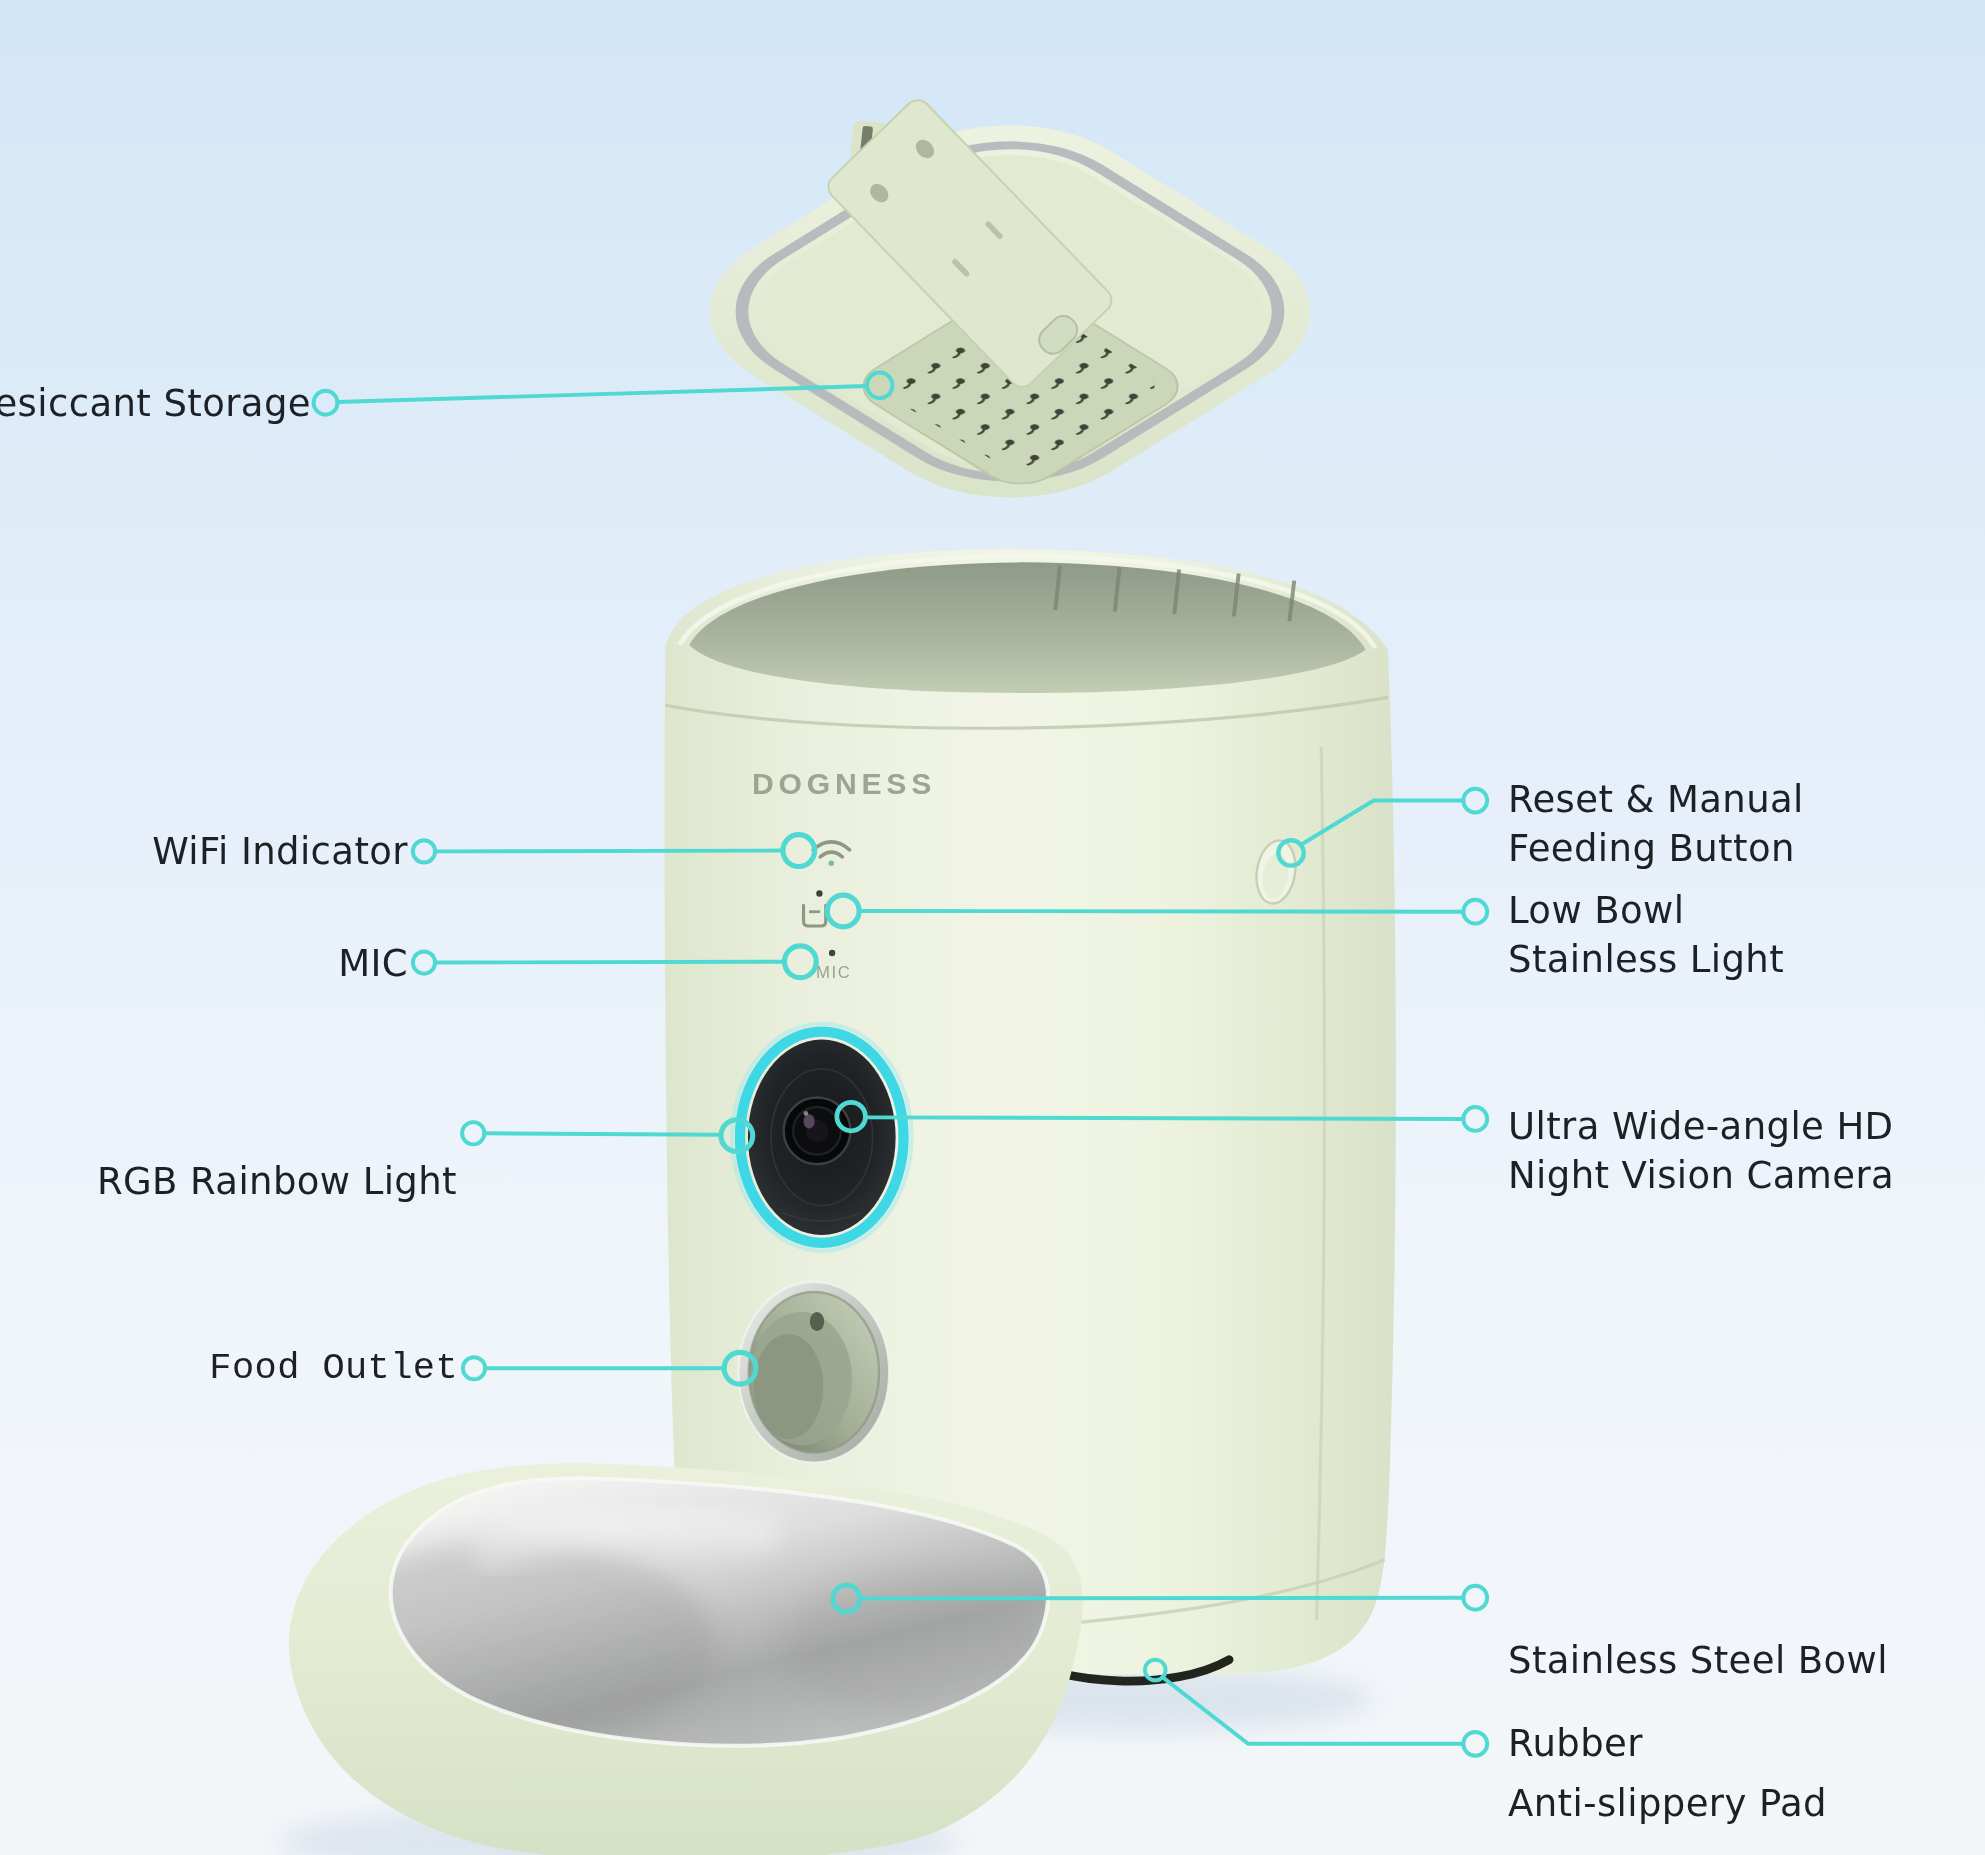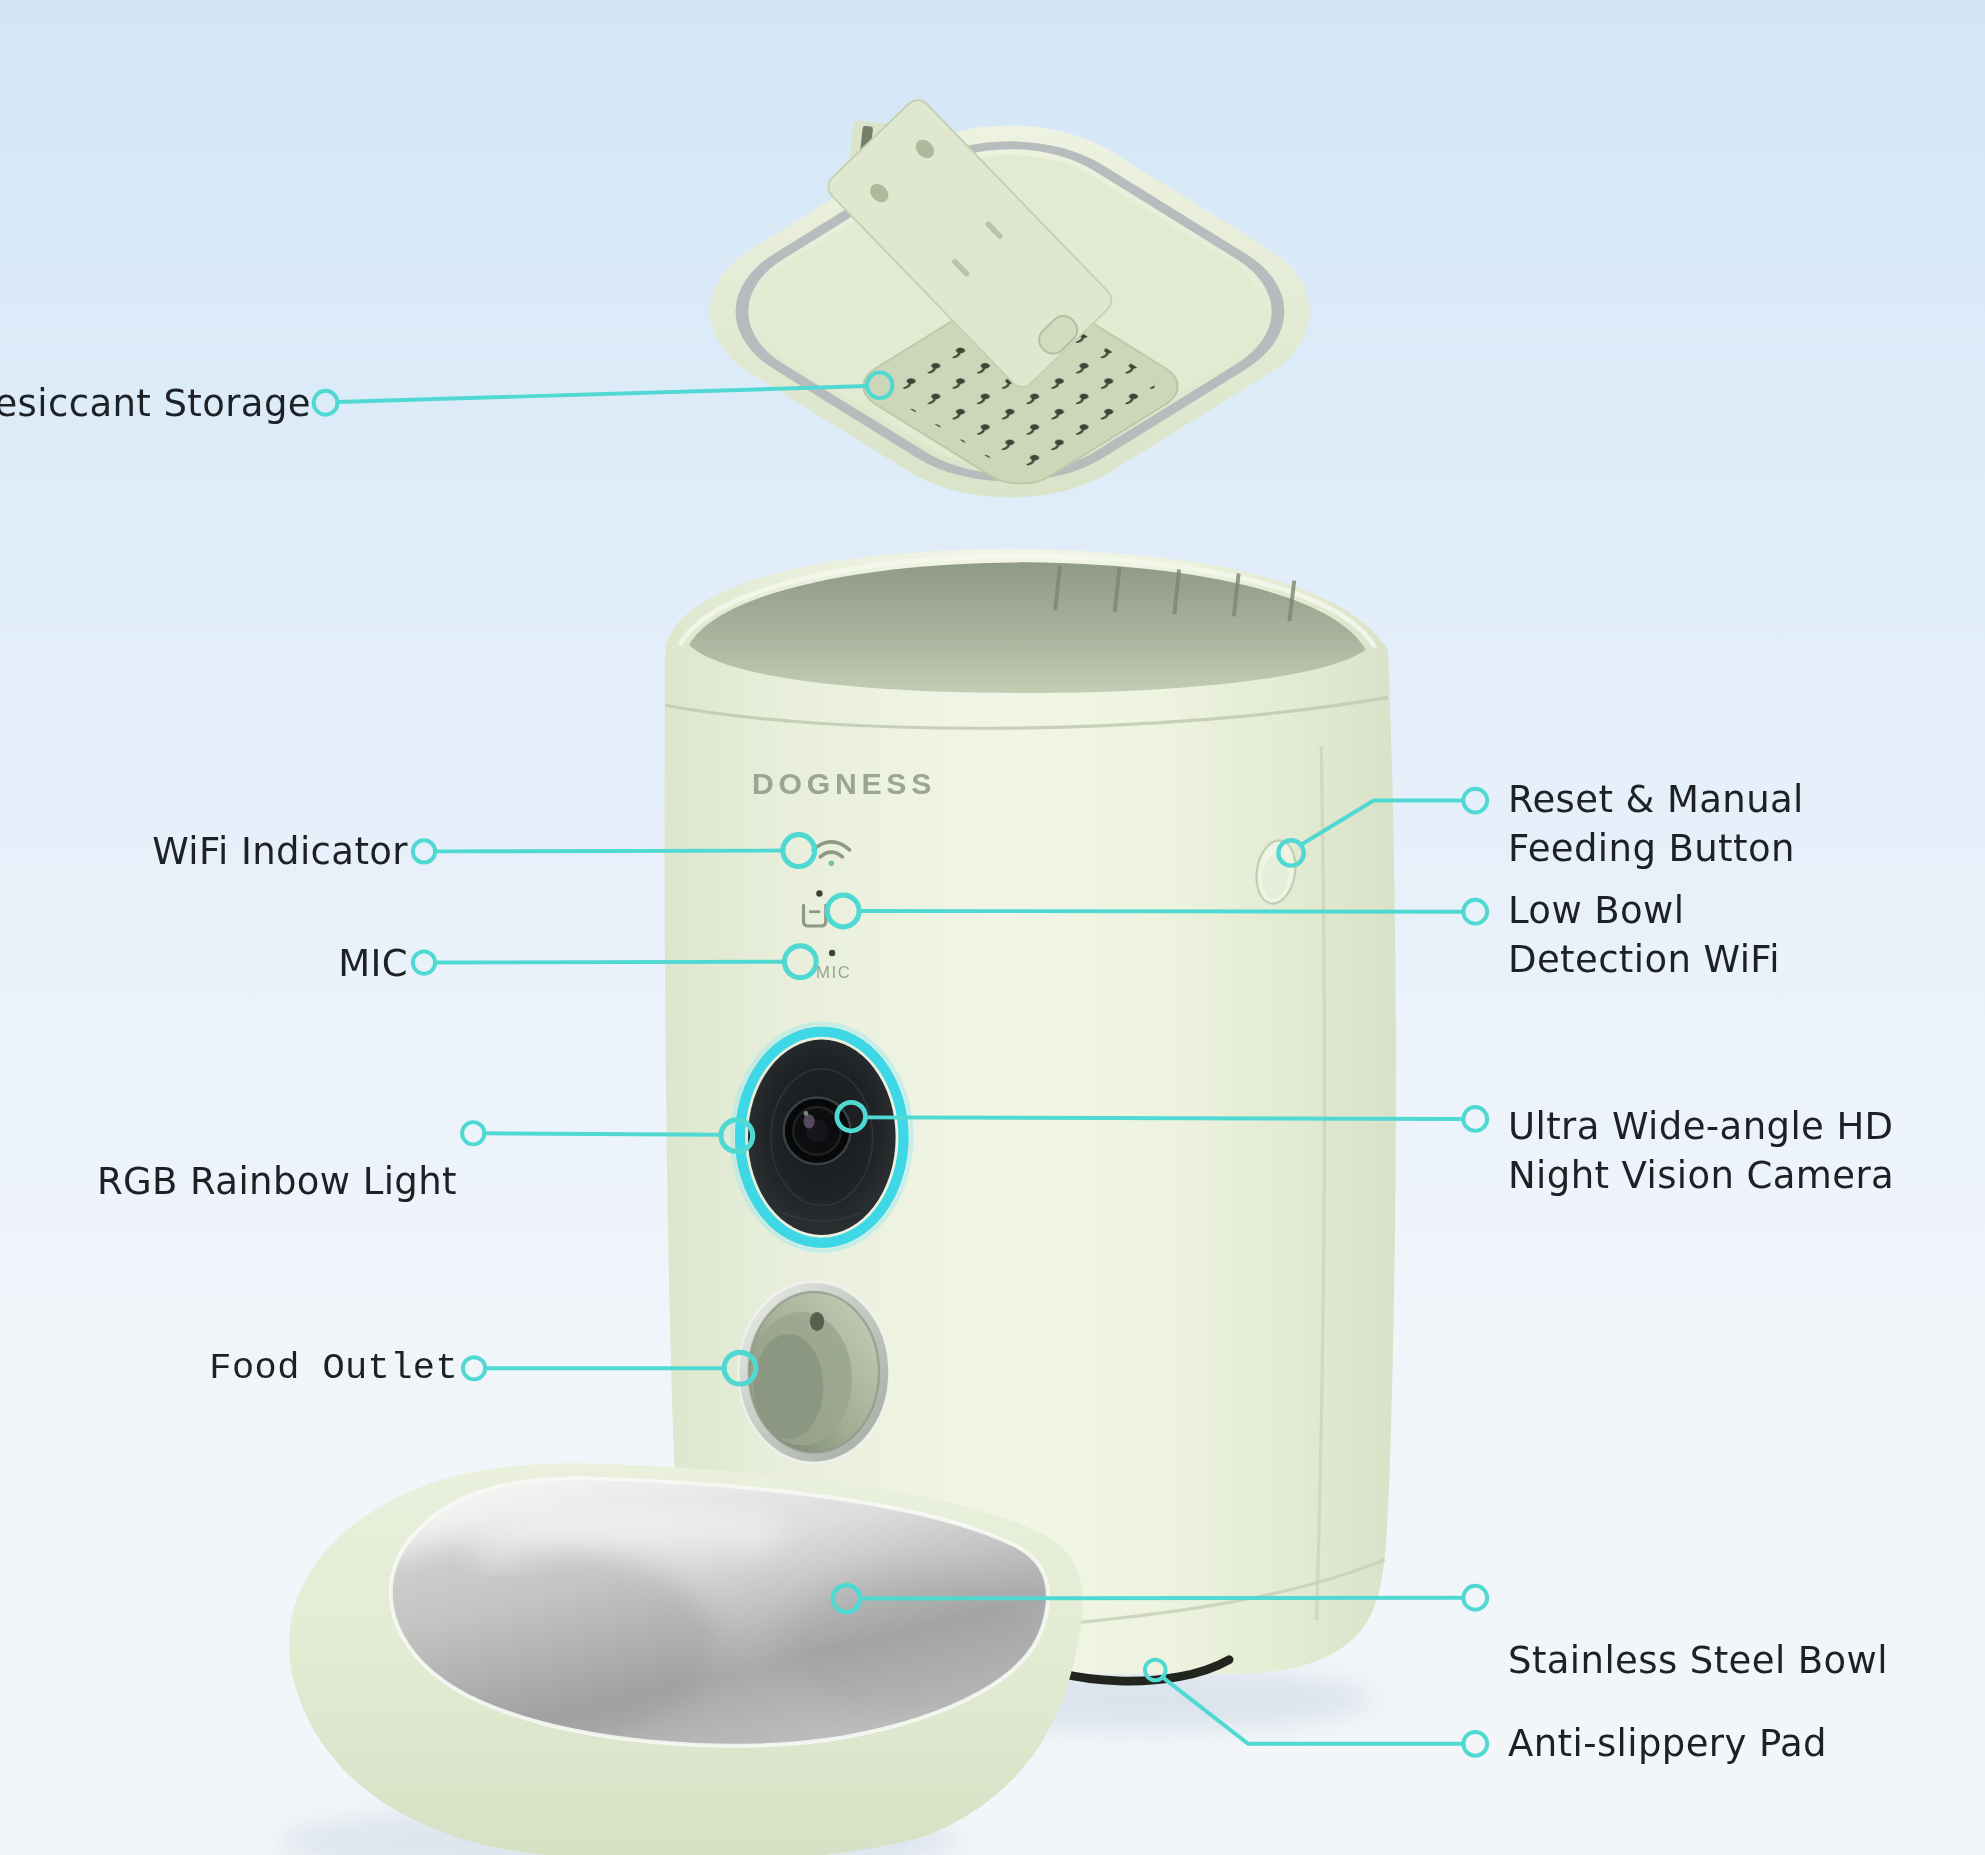--- a/index.html
+++ b/index.html
@@ -300,27 +300,28 @@
   <div class="label left" style="right:1527px;top:1344px;font-family:Liberation Mono, monospace;">
     <div>Food Outlet</div>
   </div>
 
   <div class="label right" style="left:1508px;top:775px;">
     <div>Reset &amp; Manual</div>
     <div>Feeding Button</div>
   </div>
   <div class="label right" style="left:1508px;top:886px;">
     <div>Low Bowl</div>
-    <div>Detection WiFi</div>
+    <div>Stainless Light</div>
   </div>
   <div class="label right" style="left:1508px;top:1102px;">
     <div>Ultra Wide-angle HD</div>
     <div>Night Vision Camera</div>
   </div>
   <div class="label right" style="left:1508px;top:1636px;">
     <div>Stainless Steel Bowl</div>
   </div>
   <div class="label right wide" style="left:1508px;top:1714px;">
+    <div>Rubber</div>
     <div>Anti-slippery Pad</div>
   </div>
 
 </div>
 
 
 </body></html>

